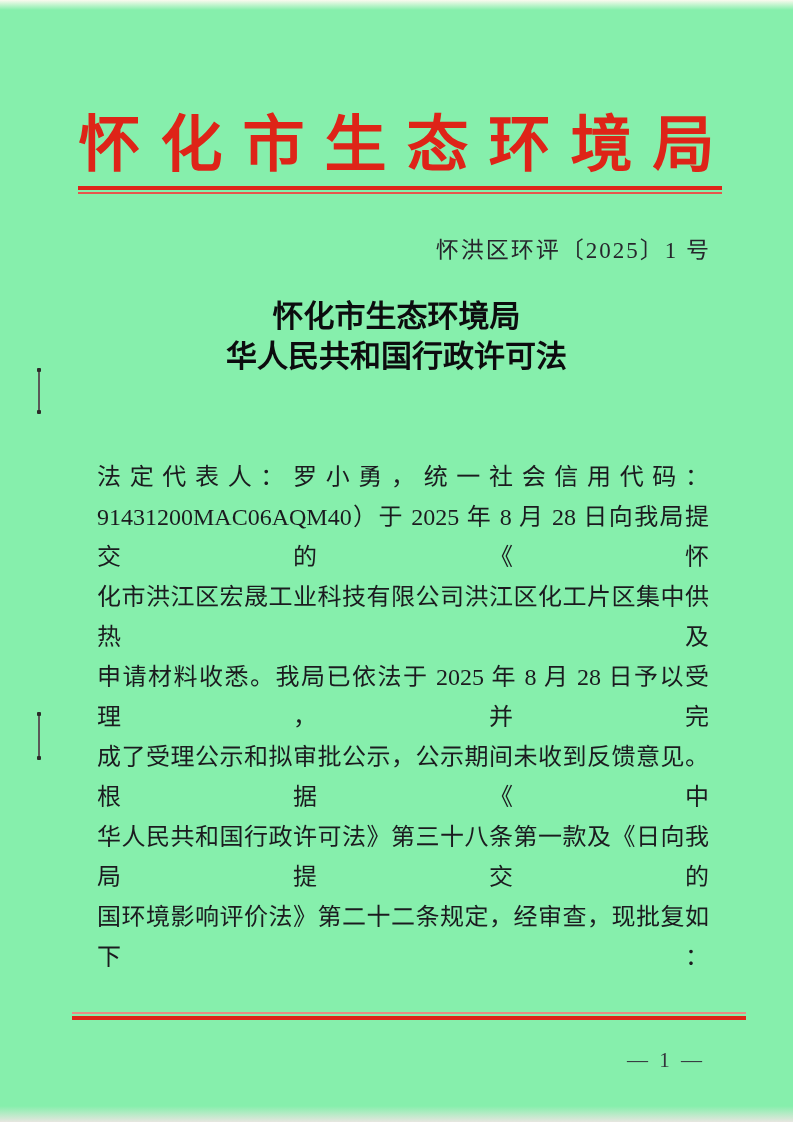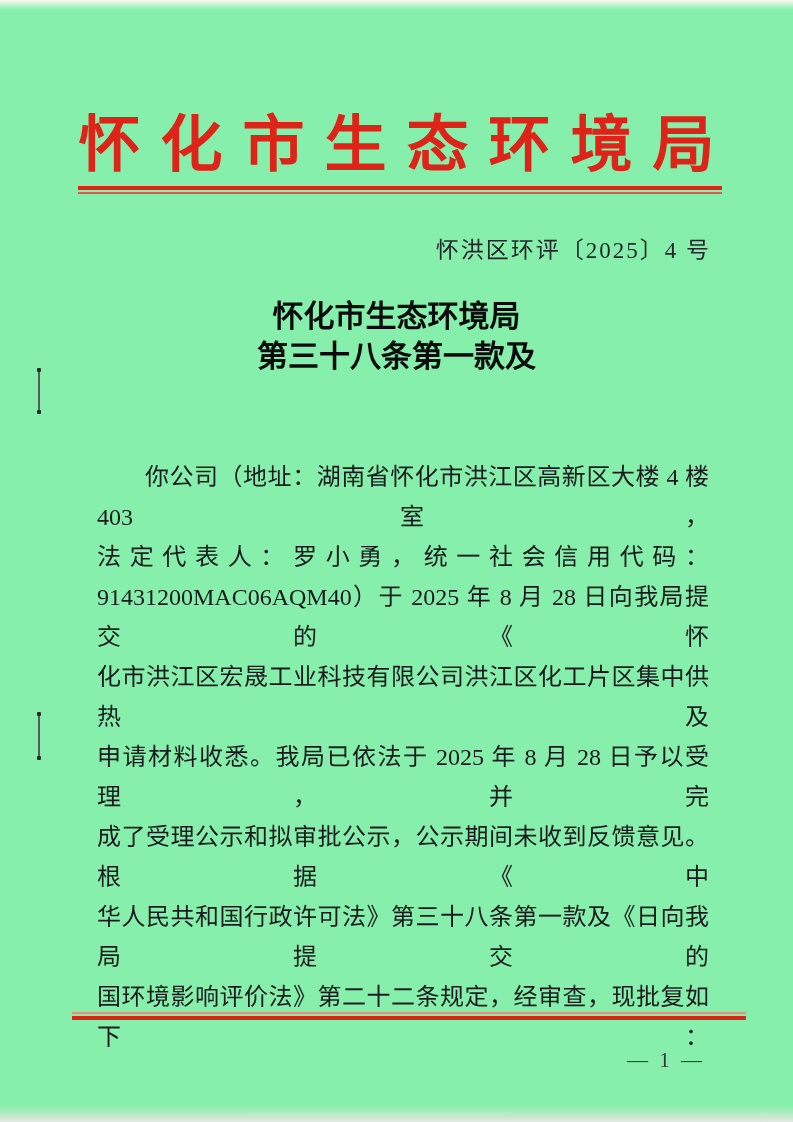--- a/index.html
+++ b/index.html
@@ -128,29 +128,28 @@
   <div class="scan-edge-top"></div>
 
   <div class="agency-header">怀化市生态环境局</div>
 
   <div class="header-rule">
     <div class="thick"></div>
     <div class="gap"></div>
     <div class="thin"></div>
   </div>
 
-  <div class="doc-number">怀洪区环评〔2025〕4 号</div>
+  <div class="doc-number">怀洪区环评〔2025〕1 号</div>
 
   <div class="doc-title">
     <div>怀化市生态环境局</div>
-    <div>第三十八条第一款及</div>
+    <div>华人民共和国行政许可法</div>
   </div>
 
   <div class="body-text">
-    <div class="line indent">你公司（地址：湖南省怀化市洪江区高新区大楼 4 楼 403 室，</div>
     <div class="line">法定代表人：罗小勇，统一社会信用代码：</div>
     <div class="line">91431200MAC06AQM40）于 2025 年 8 月 28 日向我局提交的《怀</div>
     <div class="line">化市洪江区宏晟工业科技有限公司洪江区化工片区集中供热及</div>
     <div class="line">申请材料收悉。我局已依法于 2025 年 8 月 28 日予以受理，并完</div>
     <div class="line">成了受理公示和拟审批公示，公示期间未收到反馈意见。根据《中</div>
     <div class="line">华人民共和国行政许可法》第三十八条第一款及《日向我局提交的</div>
     <div class="line">国环境影响评价法》第二十二条规定，经审查，现批复如下：</div>
 
   </div>
 

